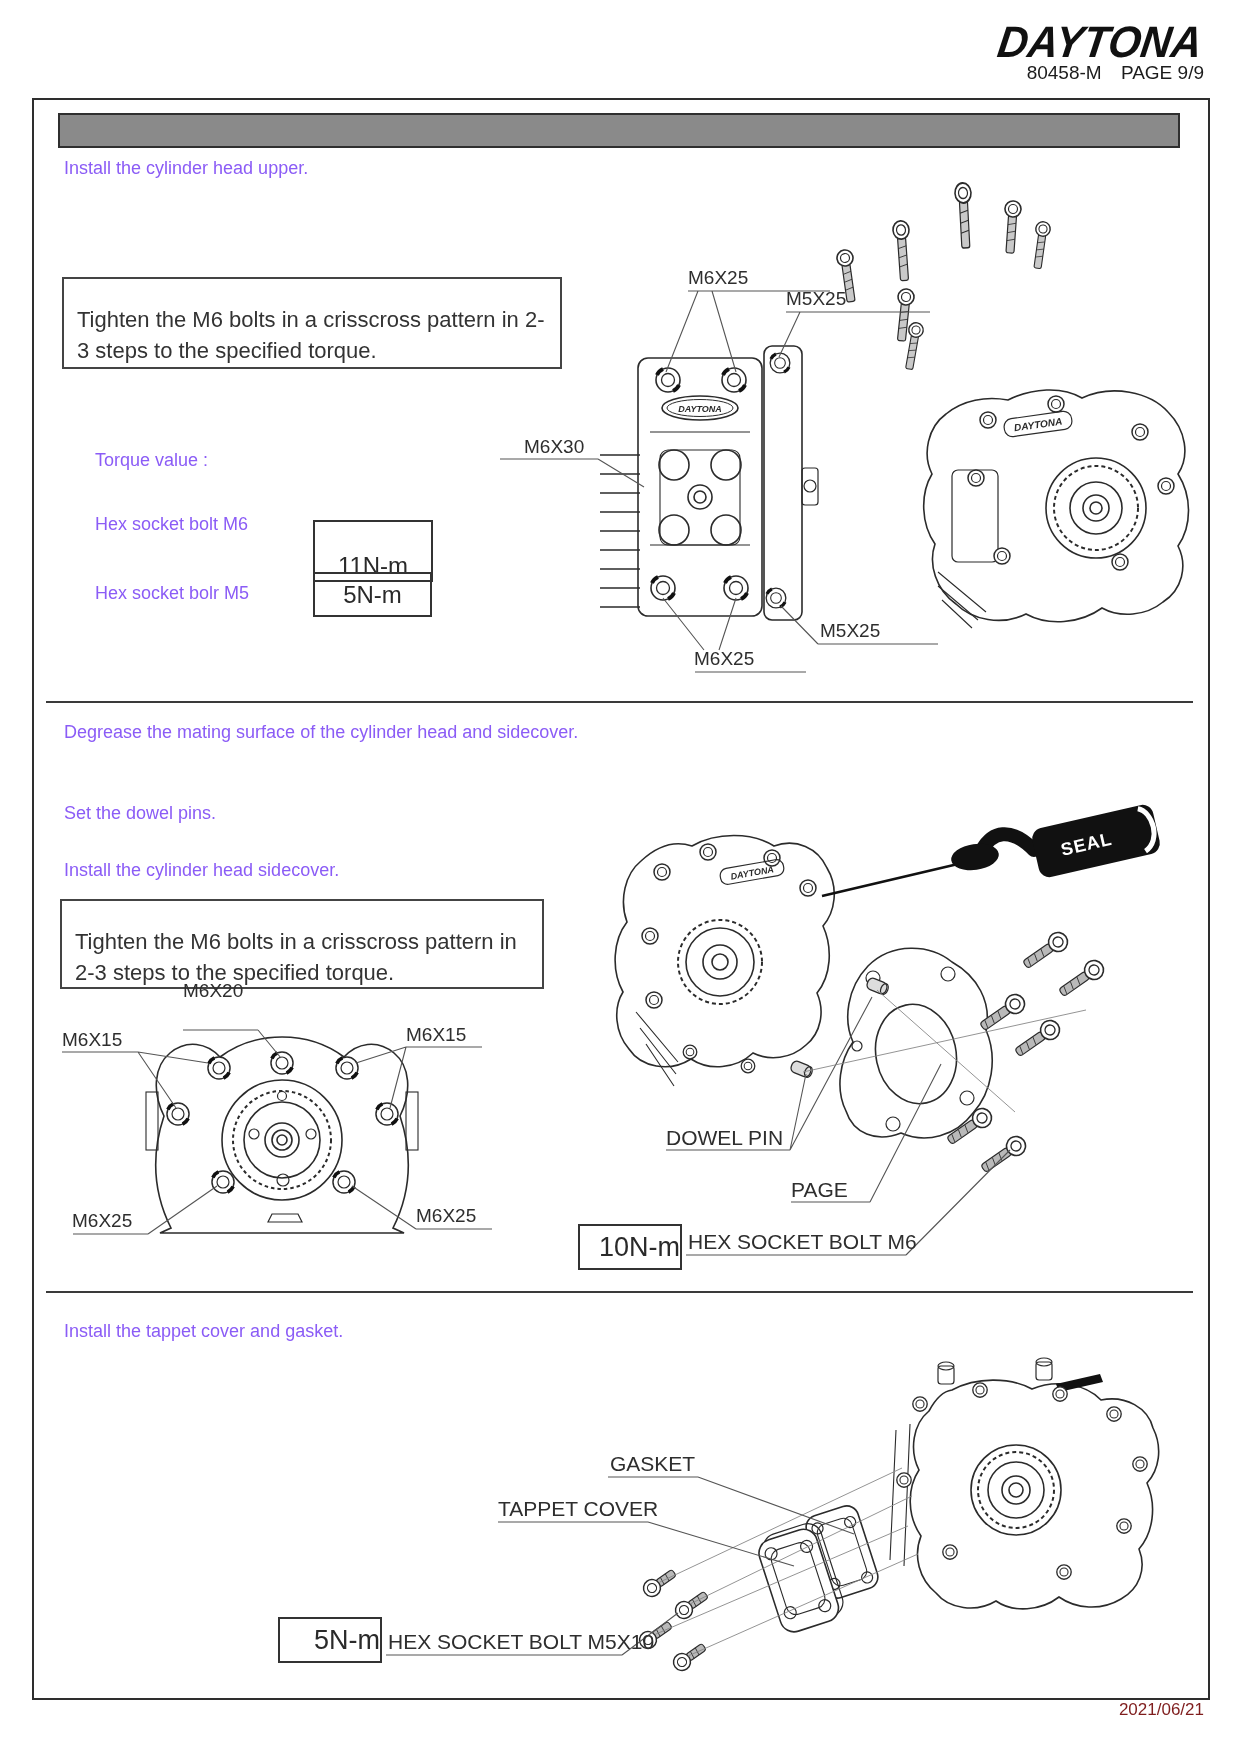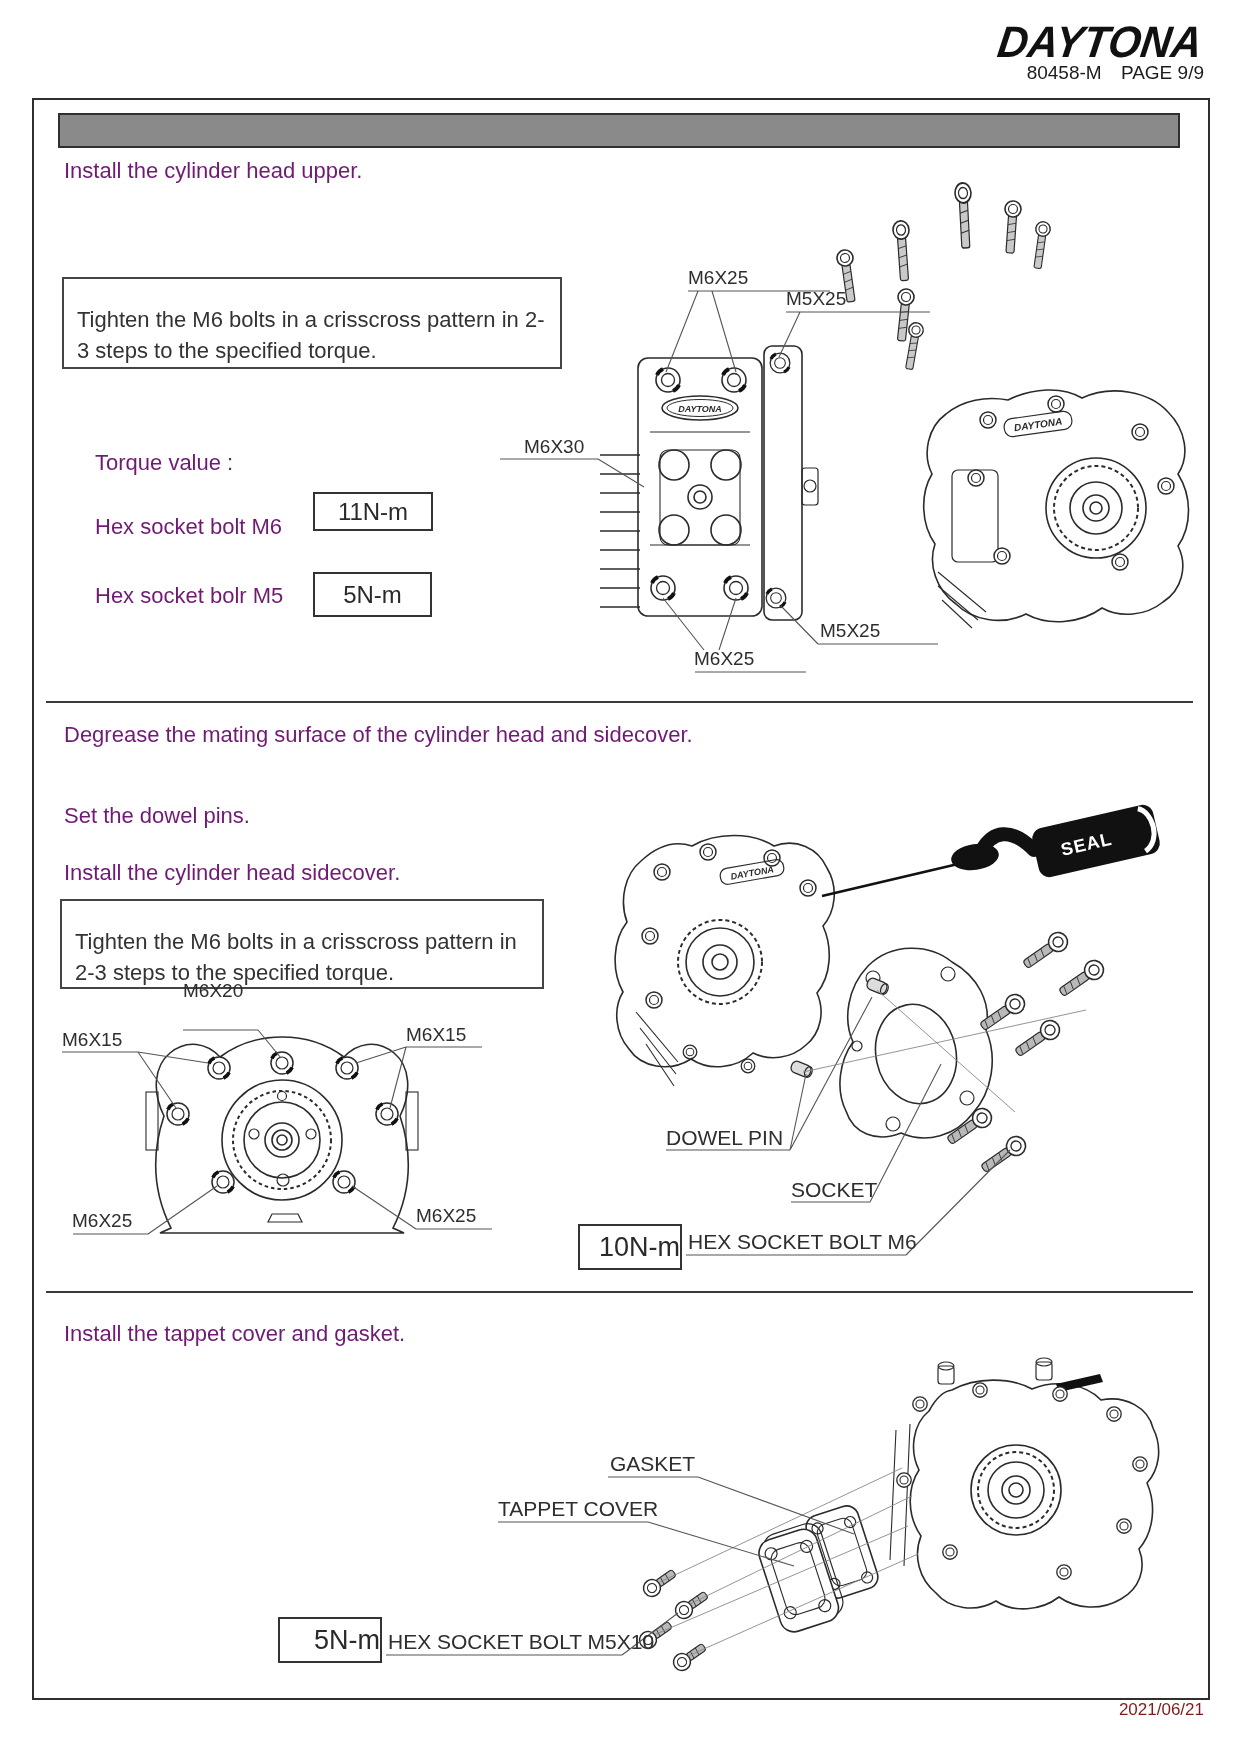--- a/index.html
+++ b/index.html
@@ -8,21 +8,21 @@
     font-family:"Liberation Sans", sans-serif;color:#333;
   }
   .abs{position:absolute;white-space:nowrap;}
   .frame{position:absolute;left:32px;top:98px;width:1174px;height:1598px;border:2px solid #2e2e2e;}
   .graybar{position:absolute;left:58px;top:113px;width:1122px;height:35px;
     background:var(--c-bar_gray,#8a8a8a);border:2px solid #2f2f2f;box-sizing:border-box;}
   .logo{font-size:42px;font-weight:800;font-style:italic;color:#111;
     transform:skewX(-8deg) scaleY(1.05);letter-spacing:0px;}
   .dochead{font-size:19px;color:#1c1c1c;}
   .dochead span{margin-left:14px;}
-  .body-text{font-size:22px;color:#701a75;}
+  .body-text{font-size:18px;color:#8b5cf6;}
   .note-box{position:absolute;border:2px solid #444;box-sizing:border-box;
     font-size:22px;color:#333;line-height:1.4;padding:26px 13px;white-space:normal;}
   .t-box{position:absolute;border:2px solid #333;box-sizing:border-box;display:flex;
     align-items:center;justify-content:center;font-size:24px;color:#2a2a2a;}
   .t-box-big{font-size:27px;justify-content:flex-end;}
   .callout{font-size:19px;color:#2e2e2e;}
   .callout-lg{font-size:21px;color:#2e2e2e;}
   .date{font-size:17px;color:#7f1d1d;}
   svg.linework{position:absolute;left:0;top:0;pointer-events:none;}
   .divider{position:absolute;left:46px;width:1147px;height:0;border-top:2.5px solid #3a3a3a;}
@@ -302,21 +302,21 @@
 
   <div class="abs body-text" style="left:64px;top:158px;">Install the cylinder head upper.</div>
 
   <div class="note-box" style="left:62px;top:277px;width:500px;height:92px;">
     <span>Tighten the M6 bolts in a crisscross pattern in 2-3 steps to the specified torque.</span>
   </div>
 
   <div class="abs body-text" style="left:95px;top:450px;">Torque value :</div>
 
   <div class="abs body-text" style="left:95px;top:514px;">Hex socket bolt M6</div>
-  <div class="t-box" style="left:313px;top:492px;width:120px;height:39px;">
+  <div class="t-box" style="left:313px;top:520px;width:120px;height:62px;align-items:flex-end;">
     <span>11N-m</span>
   </div>
 
   <div class="abs body-text" style="left:95px;top:583px;">Hex socket bolr M5</div>
   <div class="t-box" style="left:313px;top:572px;width:119px;height:45px;">
     <span>5N-m</span>
   </div>
 
   <div class="abs callout" style="left:688px;top:267px;">M6X25</div>
   <div class="abs callout" style="left:786px;top:288px;">M5X25</div>
@@ -332,21 +332,21 @@
     <span>Tighten the M6 bolts in a crisscross pattern in 2-3 steps to the specified torque.</span>
   </div>
 
   <div class="abs callout" style="left:183px;top:980px;">M6X20</div>
   <div class="abs callout" style="left:62px;top:1029px;">M6X15</div>
   <div class="abs callout" style="left:406px;top:1024px;">M6X15</div>
   <div class="abs callout" style="left:72px;top:1210px;">M6X25</div>
   <div class="abs callout" style="left:416px;top:1205px;">M6X25</div>
 
   <div class="abs callout-lg" style="left:666px;top:1126px;">DOWEL PIN</div>
-  <div class="abs callout-lg" style="left:791px;top:1178px;">SOCKET</div>
+  <div class="abs callout-lg" style="left:791px;top:1178px;">PAGE</div>
   <div class="t-box t-box-big" style="left:578px;top:1224px;width:104px;height:46px;">
     <span>10N-m</span>
   </div>
   <div class="abs callout-lg" style="left:688px;top:1230px;">HEX SOCKET BOLT M6</div>
 
   <div class="abs body-text" style="left:64px;top:1321px;">Install the tappet cover and gasket.</div>
 
   <div class="abs callout-lg" style="left:610px;top:1452px;">GASKET</div>
   <div class="abs callout-lg" style="left:498px;top:1497px;">TAPPET COVER</div>
   <div class="t-box t-box-big" style="left:278px;top:1617px;width:104px;height:46px;">

